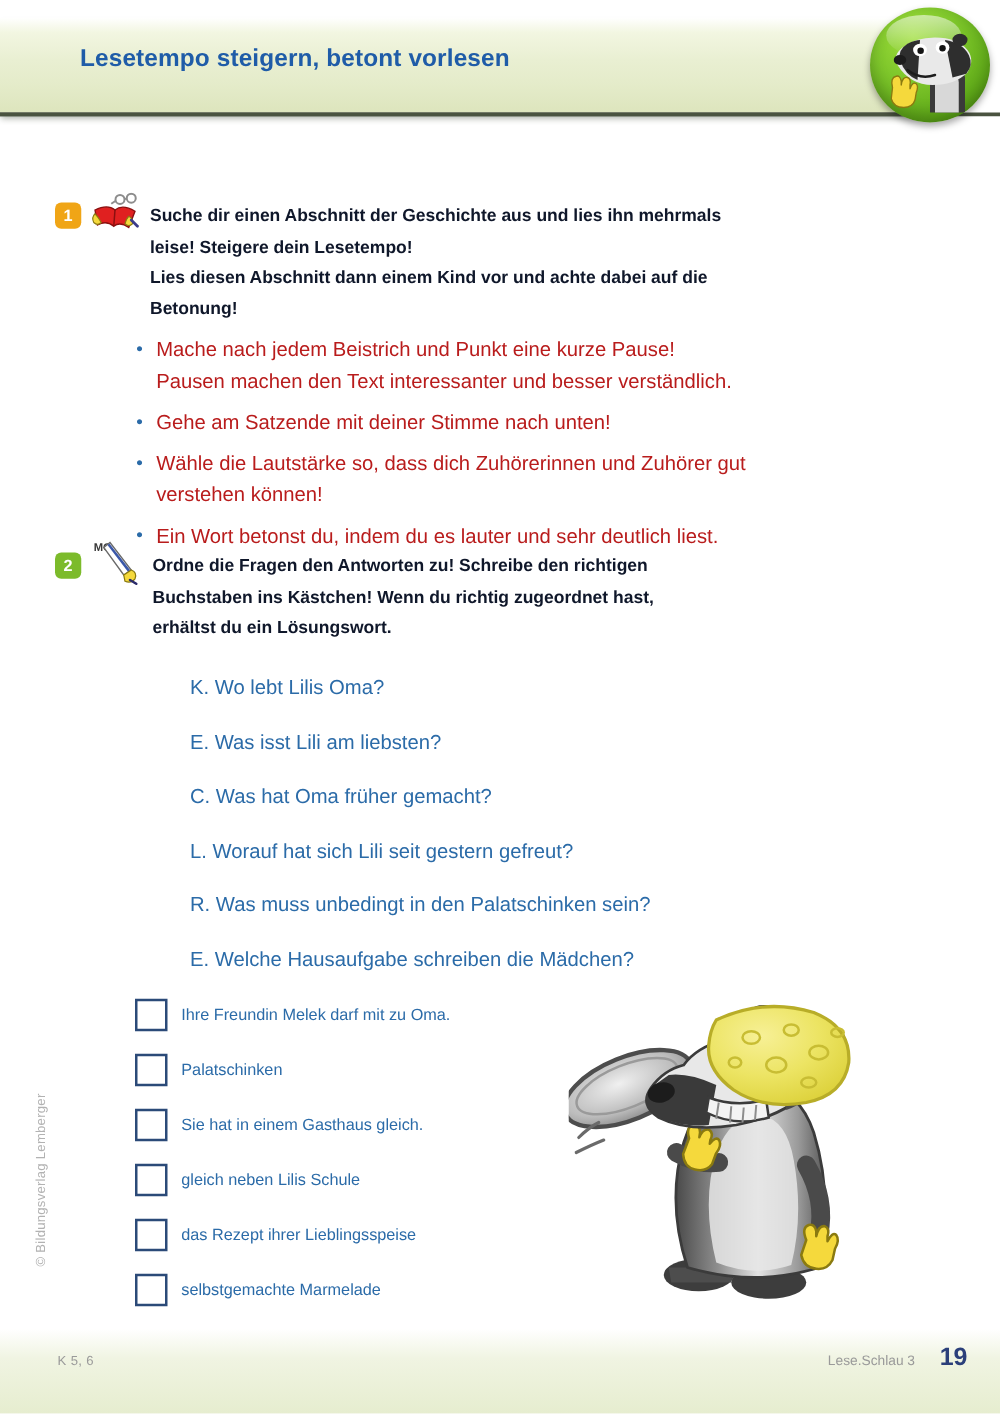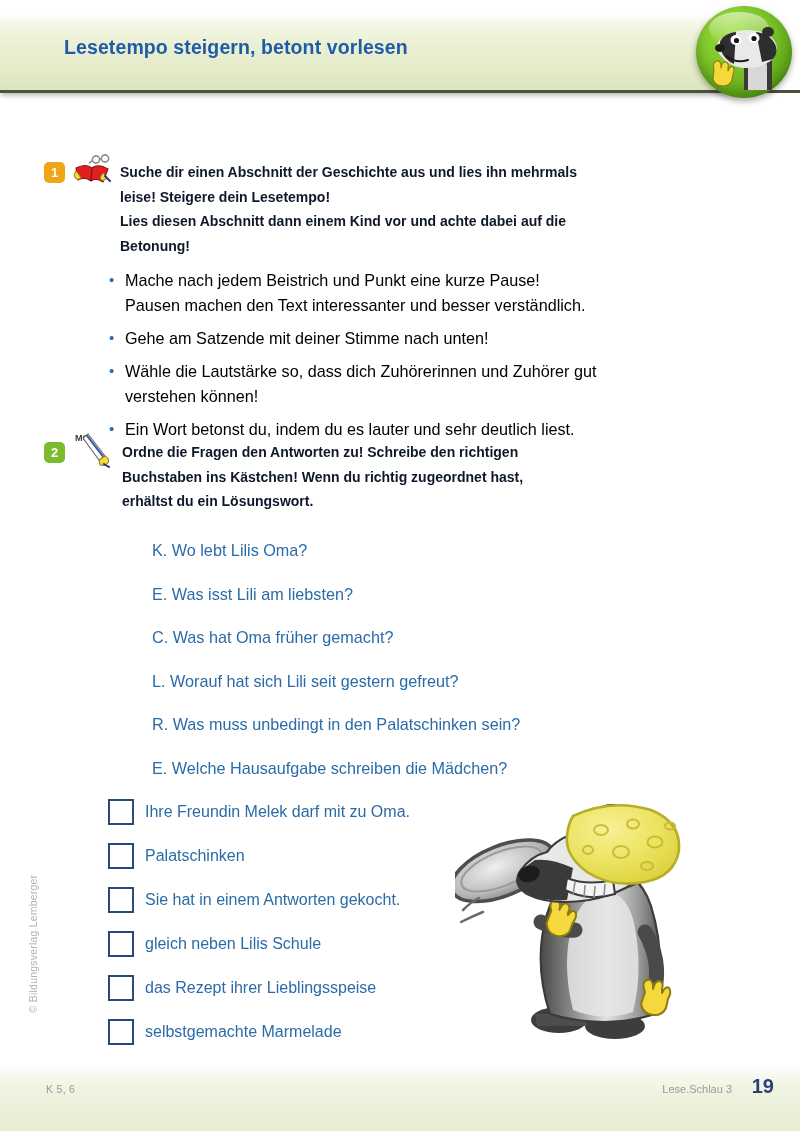--- a/index.html
+++ b/index.html
@@ -124,21 +124,21 @@
     width: 640px;
     list-style: none;
     margin: 0;
     padding: 0;
   }
   .bullets li {
     position: relative;
     padding-left: 17px;
     margin-bottom: 8px;
     font-size: 16.2px;
-    color: #000000;
+    color: #b91c1c;
     line-height: 25px;
   }
   .bullets li::before {
     content: "\2022";
     position: absolute;
     left: 1px;
     top: -1px;
     font-size: 15px;
     color: #2b6ba8;
   }
@@ -173,21 +173,21 @@
   .answer-box {
     width: 26px;
     height: 26px;
     border: 2px solid #2b4a78;
     background: #ffffff;
     box-sizing: border-box;
     flex: 0 0 auto;
   }
   .answer-label {
     margin-left: 11px;
-    font-size: 16px;
+    font-size: 13px;
     color: #2b6ba8;
     line-height: 20px;
   }
 
   
   .badger-illustration {
     position: absolute;
     left: 455px;
     top: 782px;
     width: 300px;
@@ -350,21 +350,21 @@
     <div class="answer-row">
       <div class="answer-box"></div>
       <div class="answer-label">Ihre Freundin Melek darf mit zu Oma.</div>
     </div>
     <div class="answer-row">
       <div class="answer-box"></div>
       <div class="answer-label">Palatschinken</div>
     </div>
     <div class="answer-row">
       <div class="answer-box"></div>
-      <div class="answer-label">Sie hat in einem Antworten gekocht.</div>
+      <div class="answer-label">Sie hat in einem Gasthaus gleich.</div>
     </div>
     <div class="answer-row">
       <div class="answer-box"></div>
       <div class="answer-label">gleich neben Lilis Schule</div>
     </div>
     <div class="answer-row">
       <div class="answer-box"></div>
       <div class="answer-label">das Rezept ihrer Lieblingsspeise</div>
     </div>
     <div class="answer-row">

